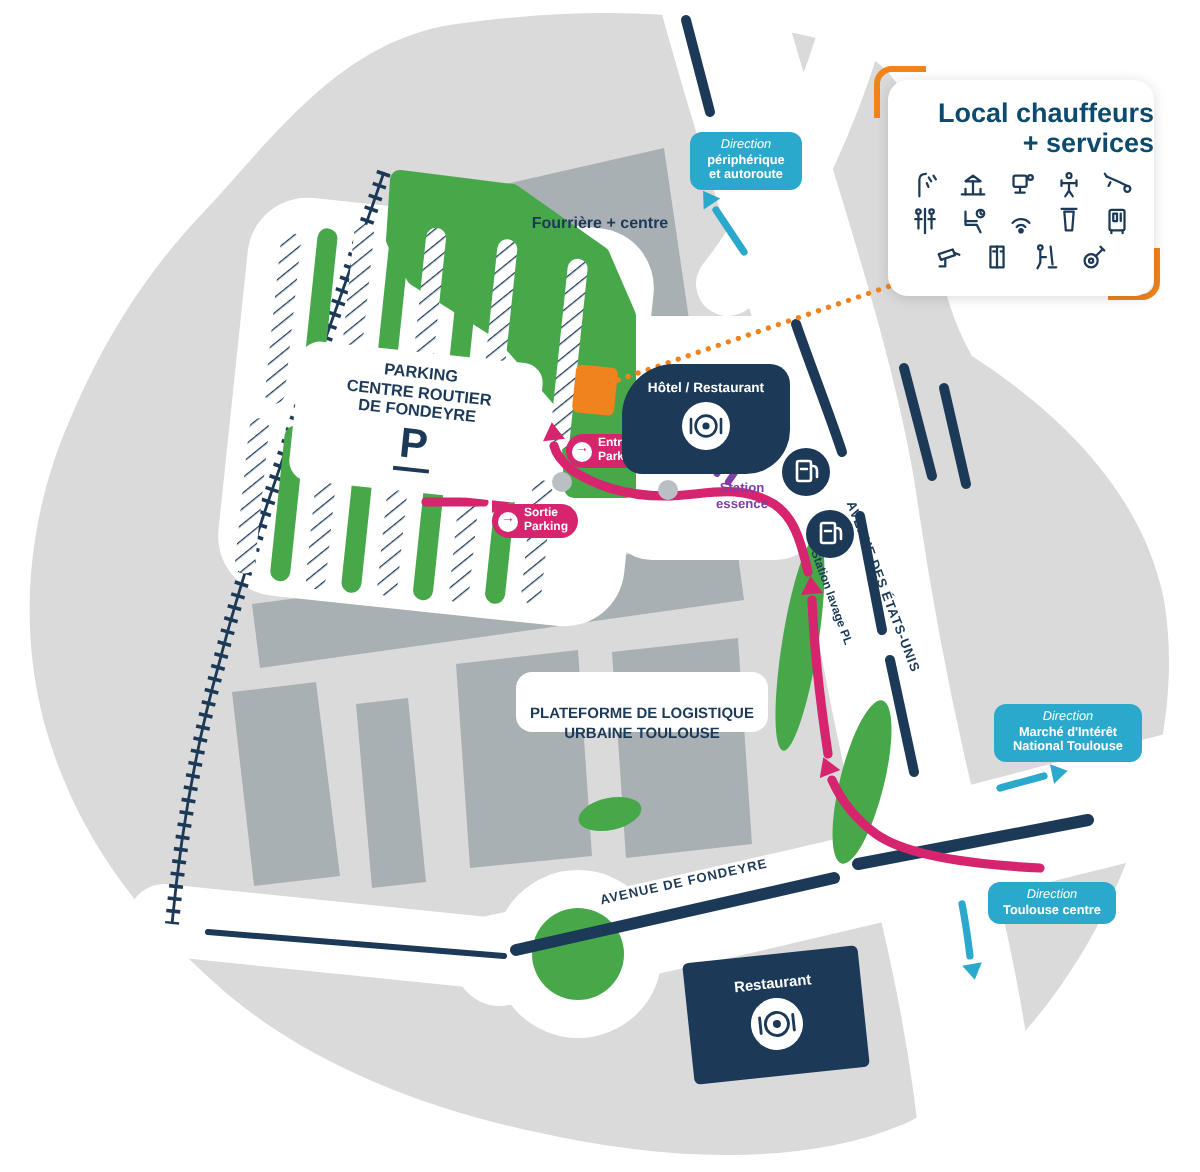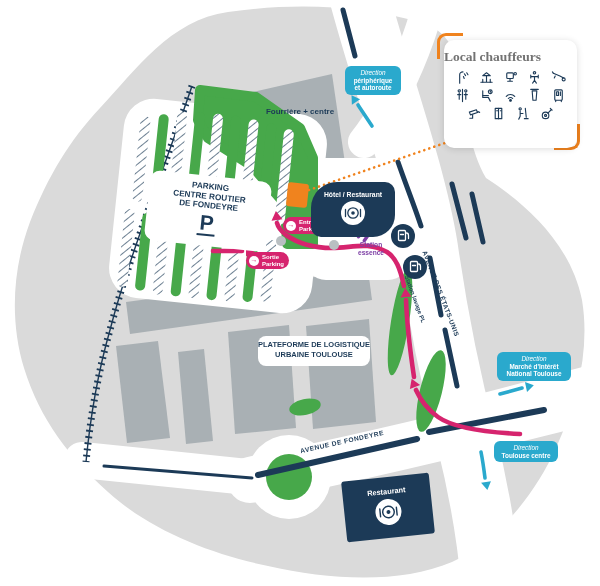--- a/index.html
+++ b/index.html
@@ -18,21 +18,21 @@
   .pinkbadge .disc{width:10px;height:10px;border-radius:50%;background:#fff;color:#d6246e;
              display:flex;align-items:center;justify-content:center;font-size:7px;font-weight:700;flex:0 0 auto;}
   .whitebox{background:#fff;border-radius:10px;color:#1c3a57;text-align:center;font-weight:700;}
   .navybox{background:#1c3a57;color:#fff;text-align:center;font-weight:700;}
   .iconcircle{width:24px;height:24px;border-radius:50%;background:#fff;display:flex;
               align-items:center;justify-content:center;margin:3px auto 0;}
   .streetlabel{color:#1c3a57;font-weight:700;white-space:nowrap;text-align:center;}
   
   .legend{left:444px;top:40px;width:133px;height:108px;background:#fff;border-radius:10px;
           box-shadow:0 1px 7px rgba(0,0,0,.14);padding-top:9px;}
-  .legend .title{color:#737373;font-weight:700;font-size:13.5px;line-height:15px;text-align:left;font-family:Liberation Serif, serif;}
+  .legend .title{color:#0c4a6e;font-weight:700;font-size:13.5px;line-height:15px;text-align:right;}
   .bracket{position:absolute;width:26px;height:26px;border:0 solid #f0831e;}
   .bracket.tl{left:437px;top:33px;border-left-width:3.5px;border-top-width:3.5px;border-top-left-radius:9px;}
   .bracket.br{left:554px;top:124px;border-right-width:3.5px;border-bottom-width:3.5px;border-bottom-right-radius:9px;}
   .iconrow{display:flex;justify-content:center;gap:9px;margin-top:3px;}
   .licon{width:15px;height:15px;display:flex;align-items:center;justify-content:center;}
   .licon svg{width:15px;height:15px;stroke:#1c3a57;fill:none;stroke-width:1.2;stroke-linecap:round;stroke-linejoin:round;}
 </style>
 </head>
 <body>
 
@@ -229,39 +229,40 @@
     <div style="font-size:7.4px;">Restaurant</div>
     <div class="iconcircle" style="width:26px;height:26px;">
       <svg width="20" height="20" viewBox="0 0 18 18" fill="none" stroke="#1c3a57" stroke-width="1.3" stroke-linecap="round">
         <circle cx="9" cy="9" r="5.2"></circle>
           <circle cx="9" cy="9" r="1.8" fill="#1c3a57" stroke="none"></circle>
         <path d="M1.5 5.5v7M16.5 5.5v7"></path>
       </svg>
     </div>
   </div>
 
-  <div class="ov whitebox" style="left:258px;top:336px;width:112px;height:30px;border-radius:8px;padding-top:4px;font-size:7.5px;line-height:10px;">
+  <div class="ov whitebox" style="left:258px;top:336px;width:126px;height:30px;border-radius:8px;padding-top:16px;font-size:7.5px;line-height:10px;">
     <span style="display:block">PLATEFORME DE LOGISTIQUE</span>
     <span style="display:block">URBAINE TOULOUSE</span>
   </div>
 
   <div class="ov" style="left:345px;top:241px;width:52px;text-align:center;color:#7d3fa5;font-weight:700;font-size:6.6px;line-height:8px;">
     <span style="display:block">Station</span>
     <span style="display:block">essence</span>
   </div>
 
   <div class="ov streetlabel" style="left:382px;top:290px;width:118px;font-size:6.6px;letter-spacing:.4px;transform:rotate(69deg);">AVENUE DES ÉTATS-UNIS</div>
   <div class="ov streetlabel" style="left:372px;top:296px;width:86px;font-size:6px;transform:rotate(70deg);">Station lavage PL</div>
   <div class="ov streetlabel" style="left:272px;top:438px;width:140px;font-size:6.6px;letter-spacing:.5px;transform:rotate(-12.5deg);">AVENUE DE FONDEYRE</div>
 
   <div class="bracket tl"></div>
   <div class="bracket br"></div>
   <div class="ov legend">
     <div class="title">
       <span style="display:block">Local chauffeurs</span>
+      <span style="display:block">+ services</span>
     </div>
     <div class="iconrow" style="margin-top:6px;">
       <span class="licon">
         <svg viewBox="0 0 16 16">
             <path d="M5 14V5c0-2 1.5-3 3.5-3"></path>
             <path d="M10 4l1.3 2M12.5 3l1.3 2M9 7l.8 2"></path>
           </svg>
         </span>
       <span class="licon">
         <svg viewBox="0 0 16 16">

